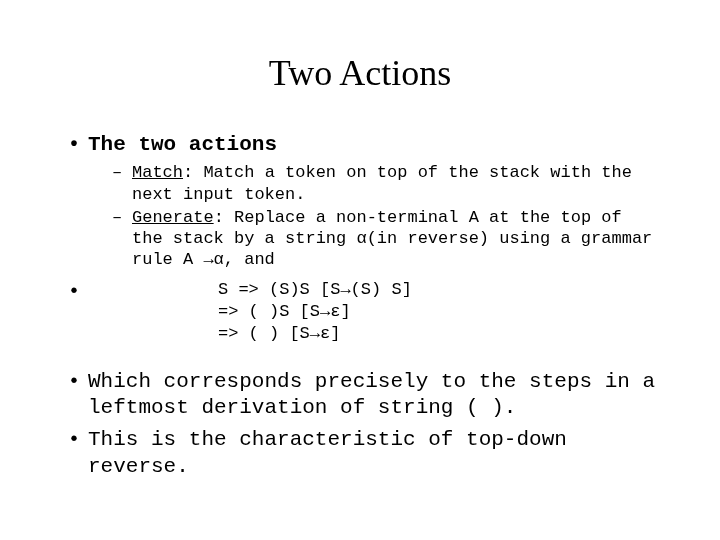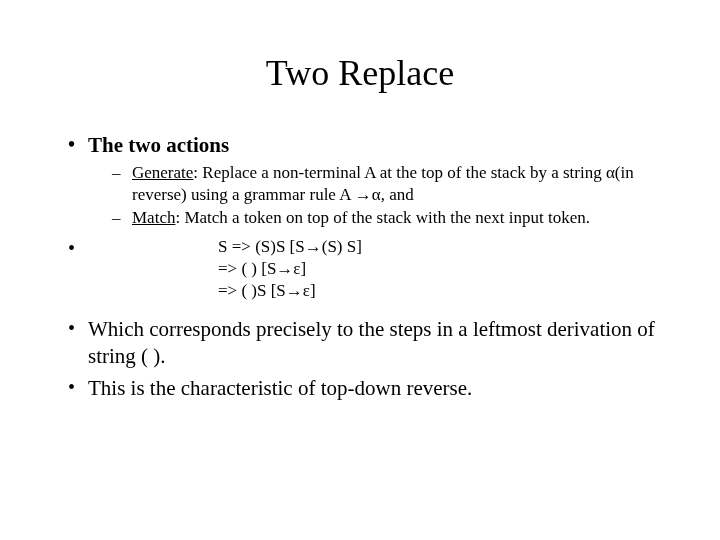--- a/index.html
+++ b/index.html
@@ -22,20 +22,21 @@
     text-align: center;
     font-size: 36px;
     font-weight: normal;
     margin-top: 12px;
     margin-bottom: 38px;
   }
   ul.outer {
     list-style: none;
     padding: 0;
     margin: 0;
+    font-family: Liberation Mono, monospace;
   }
   ul.outer > li {
     position: relative;
     padding-left: 28px;
     font-size: 21px;
     line-height: 1.25;
     margin-bottom: 6px;
   }
   ul.outer > li::before {
     content: "•";
@@ -63,48 +64,48 @@
   ul.inner > li::before {
     content: "–";
     position: absolute;
     left: 24px;
     top: 0;
   }
   .u { text-decoration: underline; }
   .deriv {
     font-size: 17px;
     line-height: 1.3;
-    margin: 4px 0 14px 130px;
+    margin: 4px 0 24px 130px;
     font-weight: normal;
   }
 </style>
 </head>
 <body>
 
 <div class="slide">
-  <div class="title">Two Replace</div>
+  <div class="title">Two Actions</div>
 
   <ul class="outer">
     <li class="bold-head">
       <span>The two actions</span>
       <ul class="inner">
         <li>
-          <span class="u">Generate</span><span>: Replace a non-terminal A at the top of the stack by a string α(in reverse) using a grammar rule A →α, and</span>
+          <span class="u">Match</span><span>: Match a token on top of the stack with the next input token.</span>
         </li>
         <li>
-          <span class="u">Match</span><span>: Match a token on top of the stack with the next input token.</span>
+          <span class="u">Generate</span><span>: Replace a non-terminal A at the top of the stack by a string α(in reverse) using a grammar rule A →α, and</span>
         </li>
       </ul>
     </li>
 
     <li>
       <div class="deriv">
         <div>S =&gt; (S)S   [S→(S) S]</div>
+        <div>   =&gt; ( )S   [S→ε]</div>
         <div>   =&gt; ( )    [S→ε]</div>
-        <div>   =&gt; ( )S   [S→ε]</div>
       </div>
     </li>
 
     <li>
       <span>Which corresponds precisely to the steps in a leftmost derivation of string ( ).</span>
     </li>
 
     <li>
       <span>This is the characteristic of top-down reverse.</span>
     </li>

